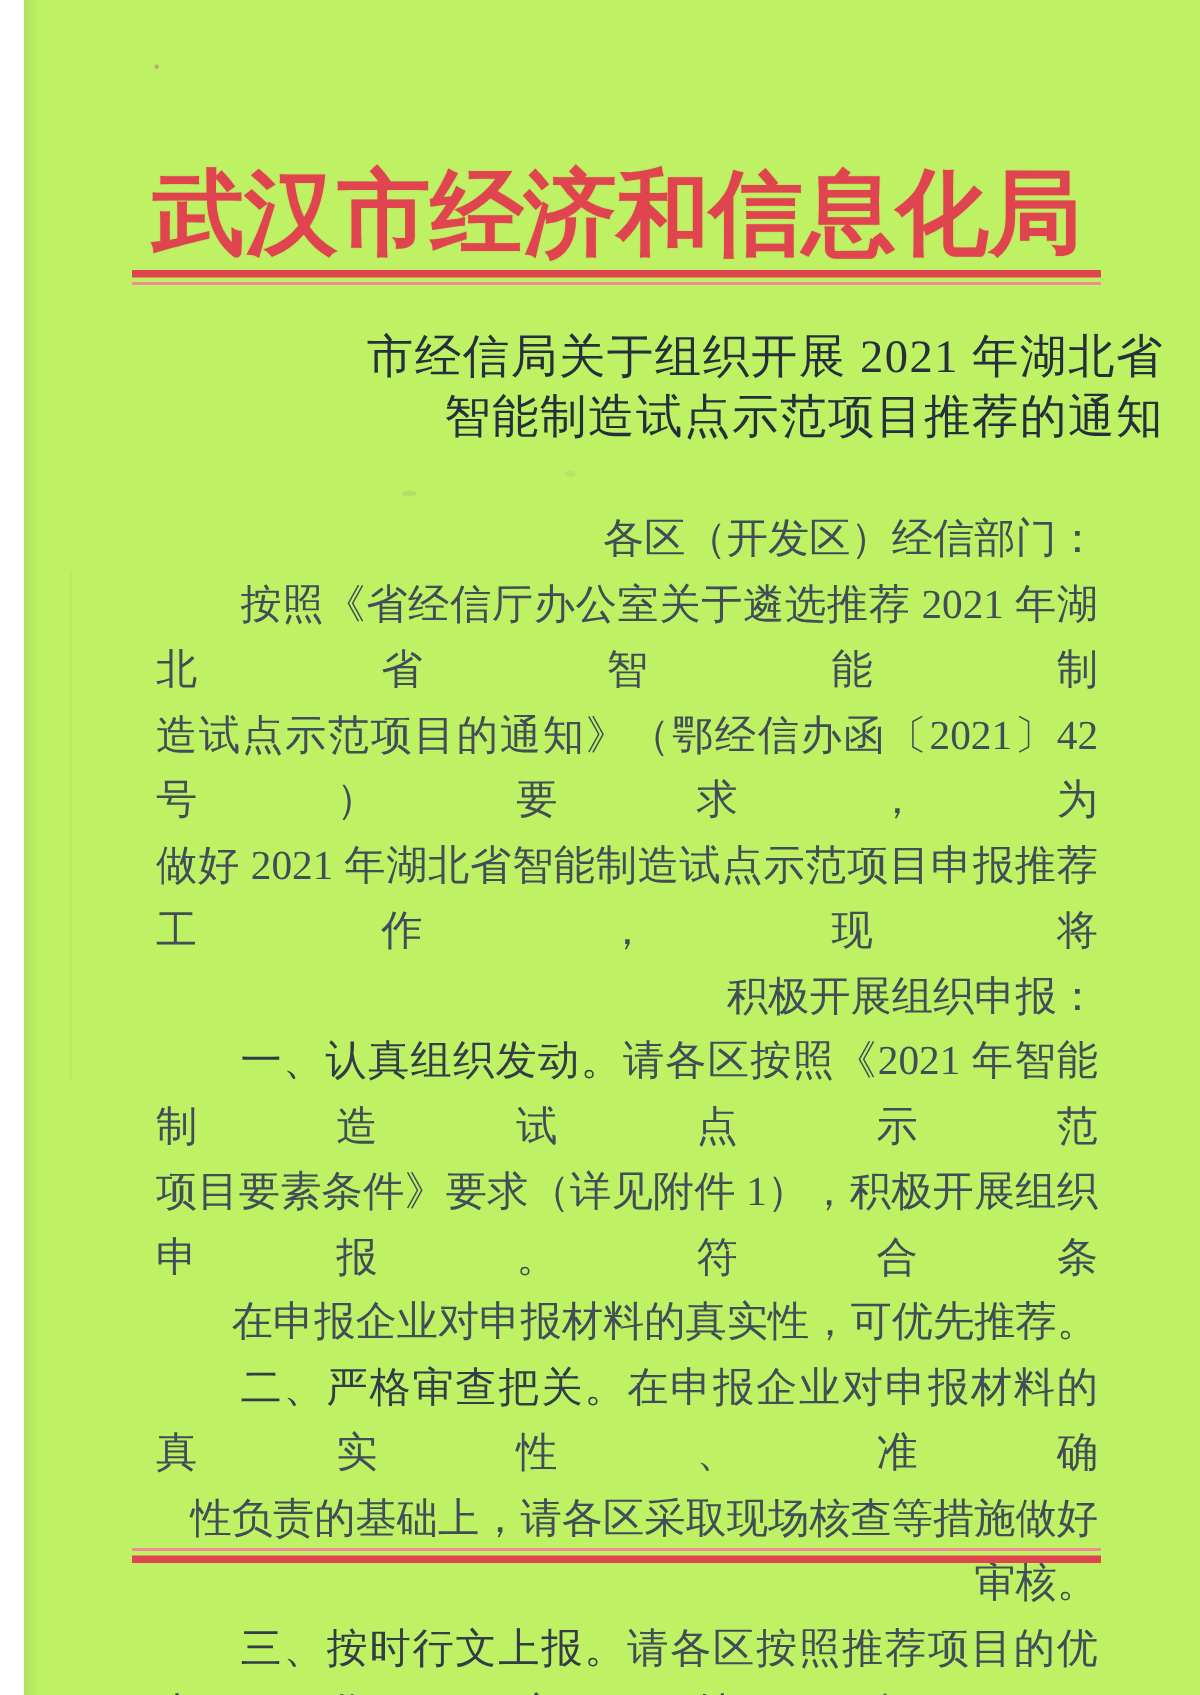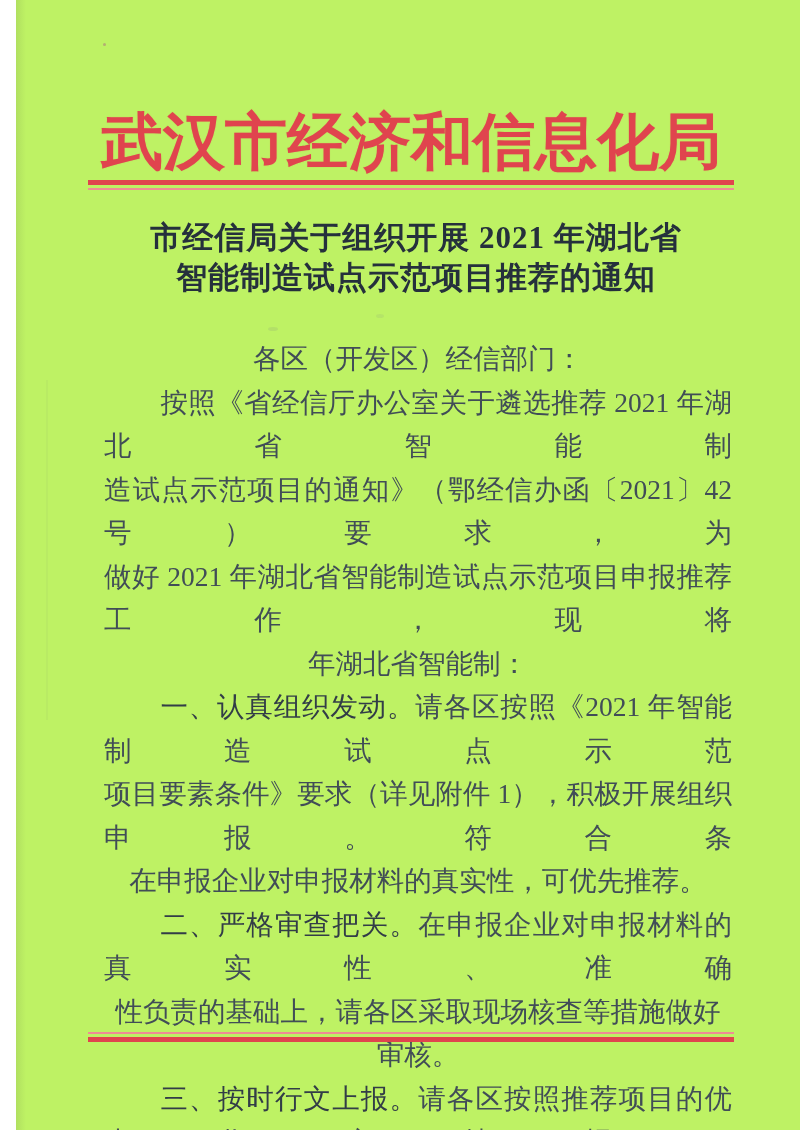--- a/index.html
+++ b/index.html
@@ -45,36 +45,36 @@
 
   .rule-bottom{
     position:absolute;left:72px;top:1032px;width:646px;
   }
   .rule-bottom .thin{height:2px;background:#ee8d95;}
   .rule-bottom .gap{height:3px;}
   .rule-bottom .thick{height:5px;background:#e0444e;}
 
   .doc-title{
     position:absolute;left:40px;top:218px;width:720px;
-    text-align:center;
-    font-size:31px;font-weight:bold;
+    text-align:right;
+    font-size:31px;font-weight:normal;
     line-height:40px;
     letter-spacing:1px;
     color:#25303c;
   }
 
   .body-text{
     position:absolute;left:88px;top:337px;width:628px;
     font-size:27.5px;
     line-height:43.5px;
     color:#414d57;
   }
   .line{min-height:43.5px;}
   .fill{text-align:justify;text-align-last:justify;}
-  .plain{text-align:center;}
+  .plain{text-align:right;}
   .ind{text-indent:2.05em;}
   .bold-head{font-weight:normal;color:#323d47;}
 </style>
 </head>
 <body>
 
 <div class="page">
 
   <div class="edge-shadow"></div>
   <div class="fold-streak"></div>
@@ -93,21 +93,21 @@
   <div class="doc-title">
     <div>市经信局关于组织开展 2021 年湖北省</div>
     <div>智能制造试点示范项目推荐的通知</div>
   </div>
 
   <div class="body-text">
     <div class="line plain"><span>各区（开发区）经信部门：</span></div>
     <div class="line fill ind"><span>按照《省经信厅办公室关于遴选推荐 2021 年湖北省智能制</span></div>
     <div class="line fill"><span>造试点示范项目的通知》（鄂经信办函〔2021〕42 号）要求，为</span></div>
     <div class="line fill"><span>做好 2021 年湖北省智能制造试点示范项目申报推荐工作，现将</span></div>
-    <div class="line plain"><span>年湖北省智能制：</span></div>
+    <div class="line plain"><span>积极开展组织申报：</span></div>
     <div class="line fill ind"><span class="bold-head">一、认真组织发动。</span><span>请各区按照《2021 年智能制造试点示范</span></div>
     <div class="line fill"><span>项目要素条件》要求（详见附件 1），积极开展组织申报。符合条</span></div>
     <div class="line plain"><span>在申报企业对申报材料的真实性，可优先推荐。</span></div>
     <div class="line fill ind"><span class="bold-head">二、严格审查把关。</span><span>在申报企业对申报材料的真实性、准确</span></div>
     <div class="line plain"><span>性负责的基础上，请各区采取现场核查等措施做好审核。</span></div>
     <div class="line fill ind"><span class="bold-head">三、按时行文上报。</span><span>请各区按照推荐项目的优先顺序填报项</span></div>
 
   </div>
 
   <div class="rule-bottom">

